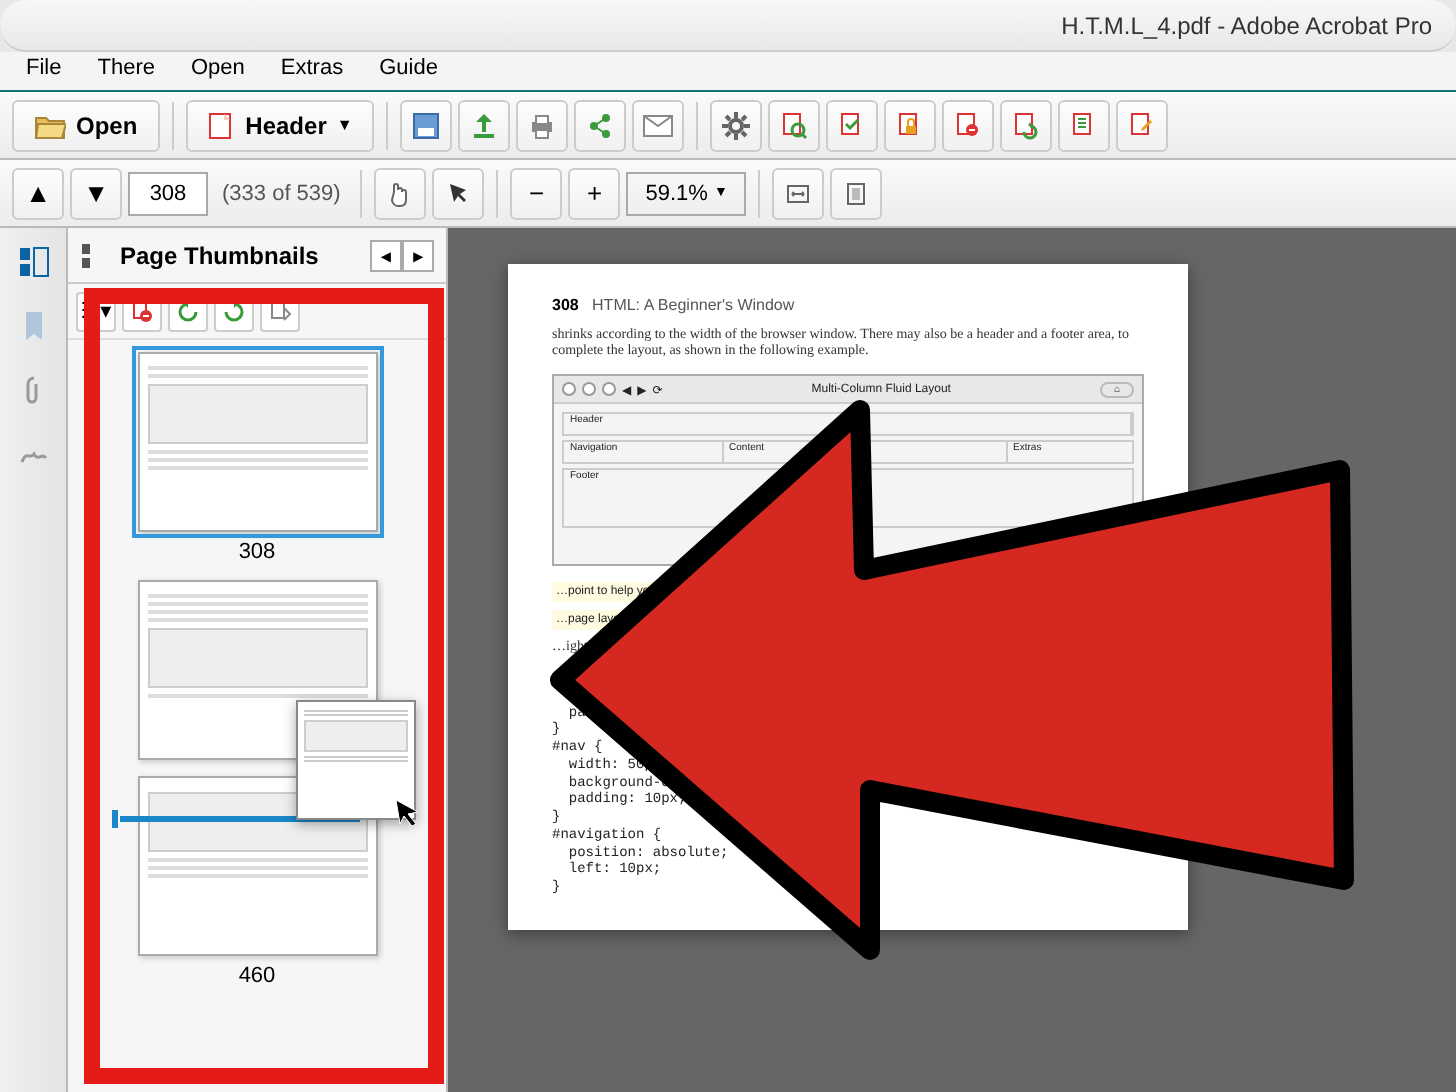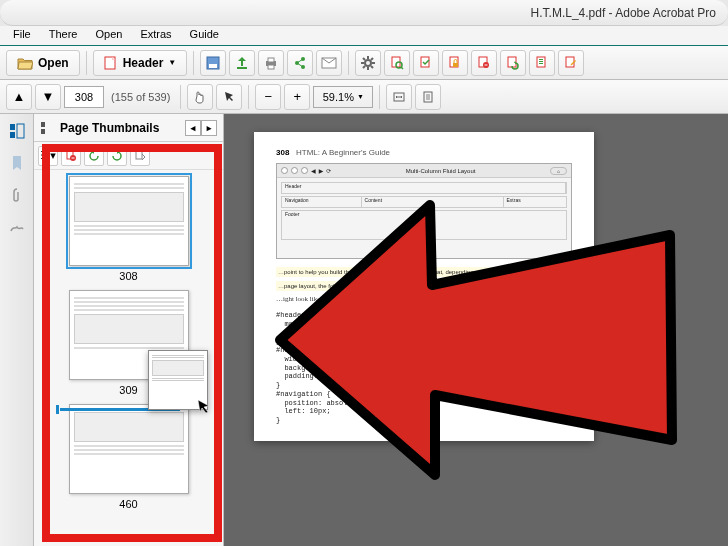--- a/index.html
+++ b/index.html
@@ -186,21 +186,21 @@
         <rect x="2" y="1" width="8" height="10" fill="#fff" stroke="#d33"></rect>
         <path d="M7 8l4-4 1 1-4 4-1.5.5z" fill="#e8a020"></path>
       </svg>
     </div>
 </div>
 
 <div class="toolbar2">
   <div class="tbtn">▲</div>
   <div class="tbtn">▼</div>
   <input class="pageinput" value="308" style="">
-  <span class="pagecount">(155 of 539)</span>
+  <span class="pagecount">(333 of 539)</span>
   <div class="tsep"></div>
   <div class="tbtn">
       <svg width="14" height="14">
         <path d="M4 6V3a1 1 0 012 0v2a1 1 0 012 0v1a1 1 0 012 0v4c0 2-1 3-3 3H6c-2 0-3-2-3-3l1-4z" fill="#fff" stroke="#666"></path>
       </svg>
     </div>
   <div class="tbtn">
       <svg width="14" height="14">
         <path d="M3 2l2 9 2-3 3 3 1-1-3-3 3-2z" fill="#333"></path>
       </svg>
@@ -308,37 +308,37 @@
       </div>
       <div class="thumb">
         <div class="pg">
             <div class="line"></div>
             <div class="line"></div>
             <div class="line"></div>
             <div class="line"></div>
             <div class="box"></div>
             <div class="line"></div>
           </div>
-        <div class="lbl">309</div>
       </div>
       <div class="thumb">
         <div class="pg">
             <div class="box"></div>
             <div class="line"></div>
             <div class="line"></div>
             <div class="line"></div>
           </div>
         <div class="lbl">460</div>
       </div>
     </div>
   </div>
 
   <div class="docview">
     <div class="page">
-      <div class="phead"><b>308</b>&nbsp;&nbsp;&nbsp;<span>HTML: A Beginner's Guide</span></div>
+      <div class="phead"><b>308</b>&nbsp;&nbsp;&nbsp;<span>HTML: A Beginner's Window</span></div>
+      <p class="para">shrinks according to the width of the browser window. There may also be a header and a footer area, to complete the layout, as shown in the following example.</p>
       <div class="browser">
         <div class="bhead">
           <span class="bcir"></span>
             <span class="bcir"></span>
             <span class="bcir"></span>
           <span>◀</span>
             <span>▶</span>
             <span>⟳</span>
           <span class="btitle">Multi-Column Fluid Layout</span>
           <span style="border:1px solid #bbb;padding:0 6px;border-radius:6px;font-size:5px;">⌂</span>

